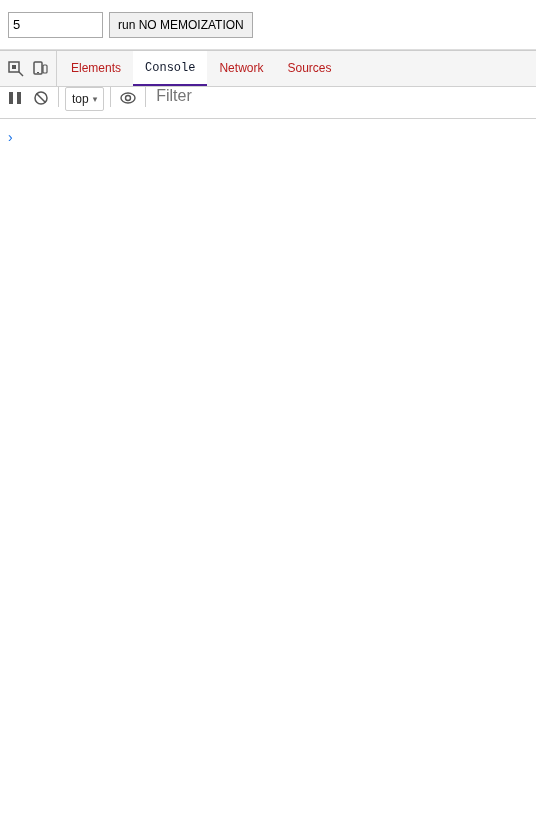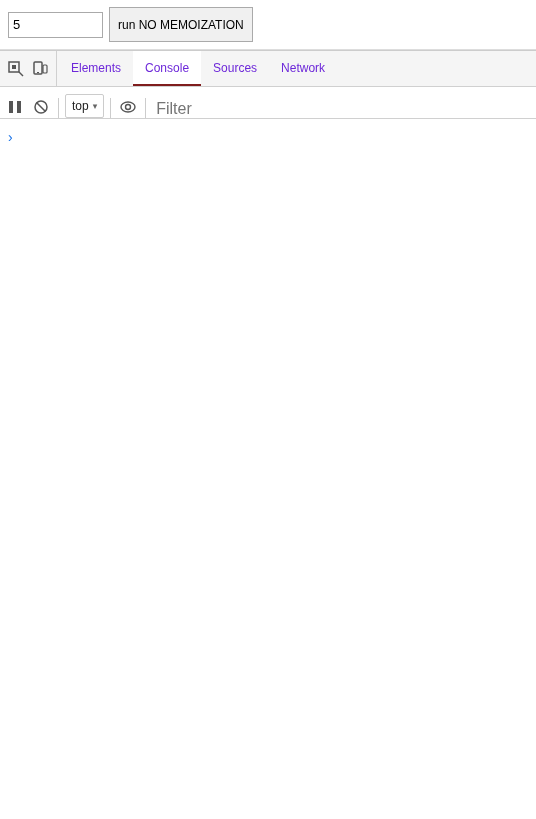--- a/index.html
+++ b/index.html
@@ -31,21 +31,21 @@
     .number-input {
       width: 95px;
       height: 26px;
       border: 1px solid #aaa;
       padding: 2px 4px;
       font-size: 13px;
       outline: none;
     }
 
     .btn {
-      height: 35px;
+      height: 26px;
       padding: 2px 8px;
       border: 1px solid #aaa;
       background: #f0f0f0;
       font-size: 12px;
       cursor: pointer;
       white-space: nowrap;
     }
 
     
     .devtools {
@@ -90,38 +90,39 @@
       display: flex;
       height: 100%;
       align-items: flex-end;
       padding-left: 2px;
     }
 
     .tab {
       padding: 6px 12px 6px 12px;
       cursor: pointer;
       font-size: 12px;
-      color: #6d28d9;
+      color: #b91c1c;
       border-bottom: 2px solid transparent;
       height: 100%;
       display: flex;
       align-items: center;
       white-space: nowrap;
     }
 
     .tab.active {
-      color: #6d28d9;
-      border-bottom: 2px solid #7f1d1d;
-      background: #fff;
+      color: #0f172a;
+      border-bottom: 2px solid #4c1d95;
+      background: #fff;
+      font-family: Liberation Mono, monospace;
     }
 
     
     .toolbar-row {
       display: flex;
-      align-items: flex-end;
+      align-items: flex-start;
       background: #fff;
       border-bottom: 1px solid #d0d0d0;
       height: 32px;
       padding: 0 4px;
       gap: 4px;
     }
 
     .toolbar-icon {
       width: 22px;
       height: 22px;
@@ -225,22 +226,22 @@
           <rect x="2" y="1" width="8" height="12" rx="1" stroke="#555" stroke-width="1.5" fill="none"></rect>
           <rect x="5" y="11" width="2" height="1" fill="#555"></rect>
           <rect x="11" y="4" width="4" height="8" rx="1" stroke="#555" stroke-width="1.2" fill="none"></rect>
         </svg>
       </div>
     </div>
 
     <div class="tabs">
       <div class="tab">Elements</div>
       <div class="tab active">Console</div>
+      <div class="tab">Network</div>
       <div class="tab">Sources</div>
-      <div class="tab">Network</div>
     </div>
   </div>
 
   <div class="toolbar-row">
     <div class="toolbar-icon">
       <svg width="14" height="14" viewBox="0 0 14 14" fill="none">
         <rect x="1" y="1" width="4" height="12" fill="#555"></rect>
         <rect x="9" y="1" width="4" height="12" fill="#555"></rect>
       </svg>
     </div>

